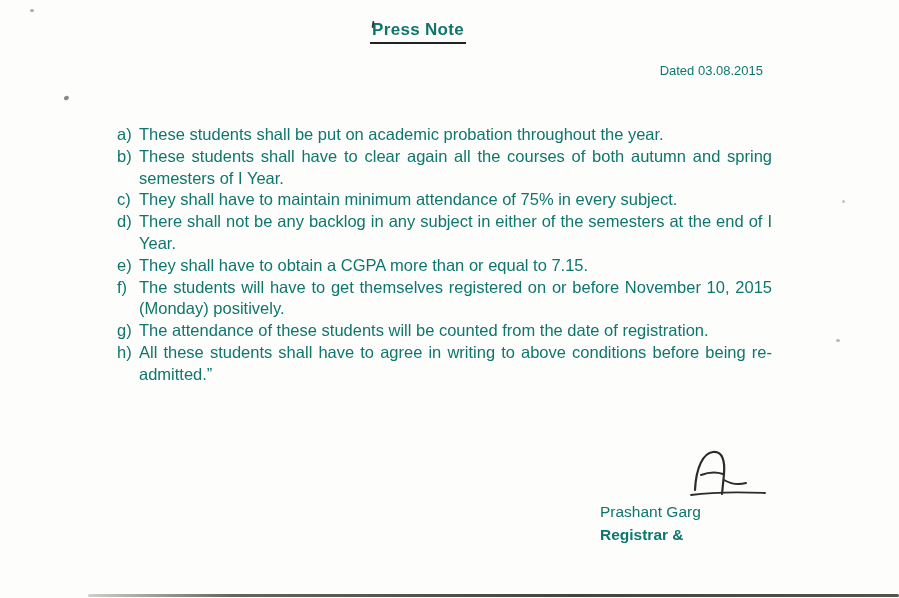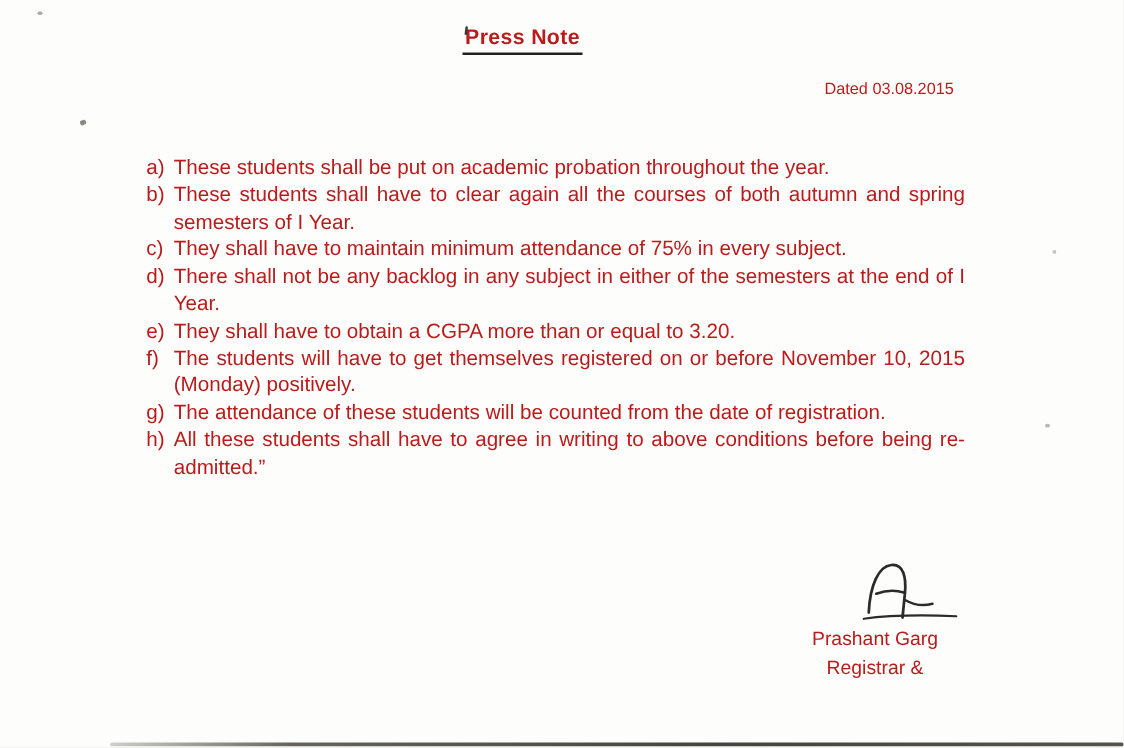--- a/index.html
+++ b/index.html
@@ -2,21 +2,21 @@
 <html><head>
 <meta charset="utf-8">
 <style>
   html,body{margin:0;padding:0;background:#e9e9e9;}
   .page{
     position:relative;
     width:899px;height:598px;
     margin:0 auto;
     background:#fdfdfb;
     font-family:"Liberation Sans",sans-serif;
-    color:#b91c1c;
+    color:#0f766e;
     overflow:hidden;
   }
   
   .title-wrap{
     position:absolute;top:20px;left:0;width:836px;
     text-align:center;
   }
   .title-text{
     display:inline-block;
     font-size:17px;font-weight:700;letter-spacing:.3px;
@@ -46,30 +46,30 @@
     padding-left:9px;
     box-sizing:border-box;
   }
   .cond-text{
     flex:1;
     text-align:justify;
   }
   
   .sig-block{
     position:absolute;top:448px;left:600px;width:200px;
-    text-align:center;
+    text-align:left;
     font-size:15.5px;line-height:24px;
   }
   .sig-scribble{
     display:block;
     margin:0 auto 2px auto;
     transform:translateX(28px);
   }
   .sig-name{font-weight:400;}
-  .sig-title{font-weight:400;line-height:22.5px;}
+  .sig-title{font-weight:700;line-height:22.5px;}
   
   .scan-edge{
     position:absolute;bottom:1px;left:88px;right:0;height:3px;
     background:linear-gradient(to right,
       rgba(70,68,58,.25),
       rgba(62,60,52,.8) 18%,
       rgba(48,47,42,.9) 60%,
       rgba(55,53,46,.85));
     border-radius:2px;
   }
@@ -104,21 +104,21 @@
     <div class="cond">
       <span class="cond-label">c)</span>
       <span class="cond-text">They shall have to maintain minimum attendance of 75% in every subject.</span>
     </div>
     <div class="cond">
       <span class="cond-label">d)</span>
       <span class="cond-text">There shall not be any backlog in any subject in either of the semesters at the end of I Year.</span>
     </div>
     <div class="cond">
       <span class="cond-label">e)</span>
-      <span class="cond-text">They shall have to obtain a CGPA more than or equal to 3.20.</span>
+      <span class="cond-text">They shall have to obtain a CGPA more than or equal to 7.15.</span>
     </div>
     <div class="cond">
       <span class="cond-label">f)</span>
       <span class="cond-text">The students will have to get themselves registered on or before November 10, 2015 (Monday) positively.</span>
     </div>
     <div class="cond">
       <span class="cond-label">g)</span>
       <span class="cond-text">The attendance of these students will be counted from the date of registration.</span>
     </div>
     <div class="cond">

